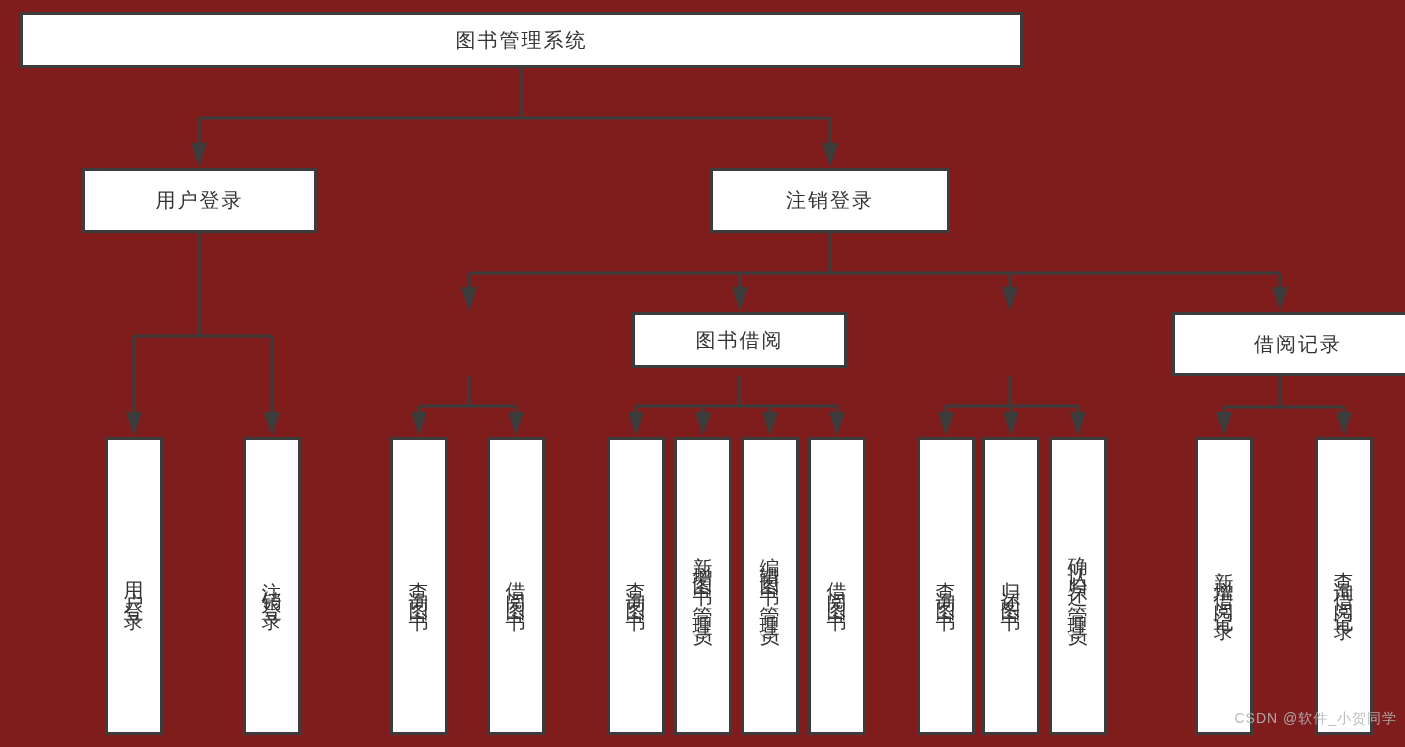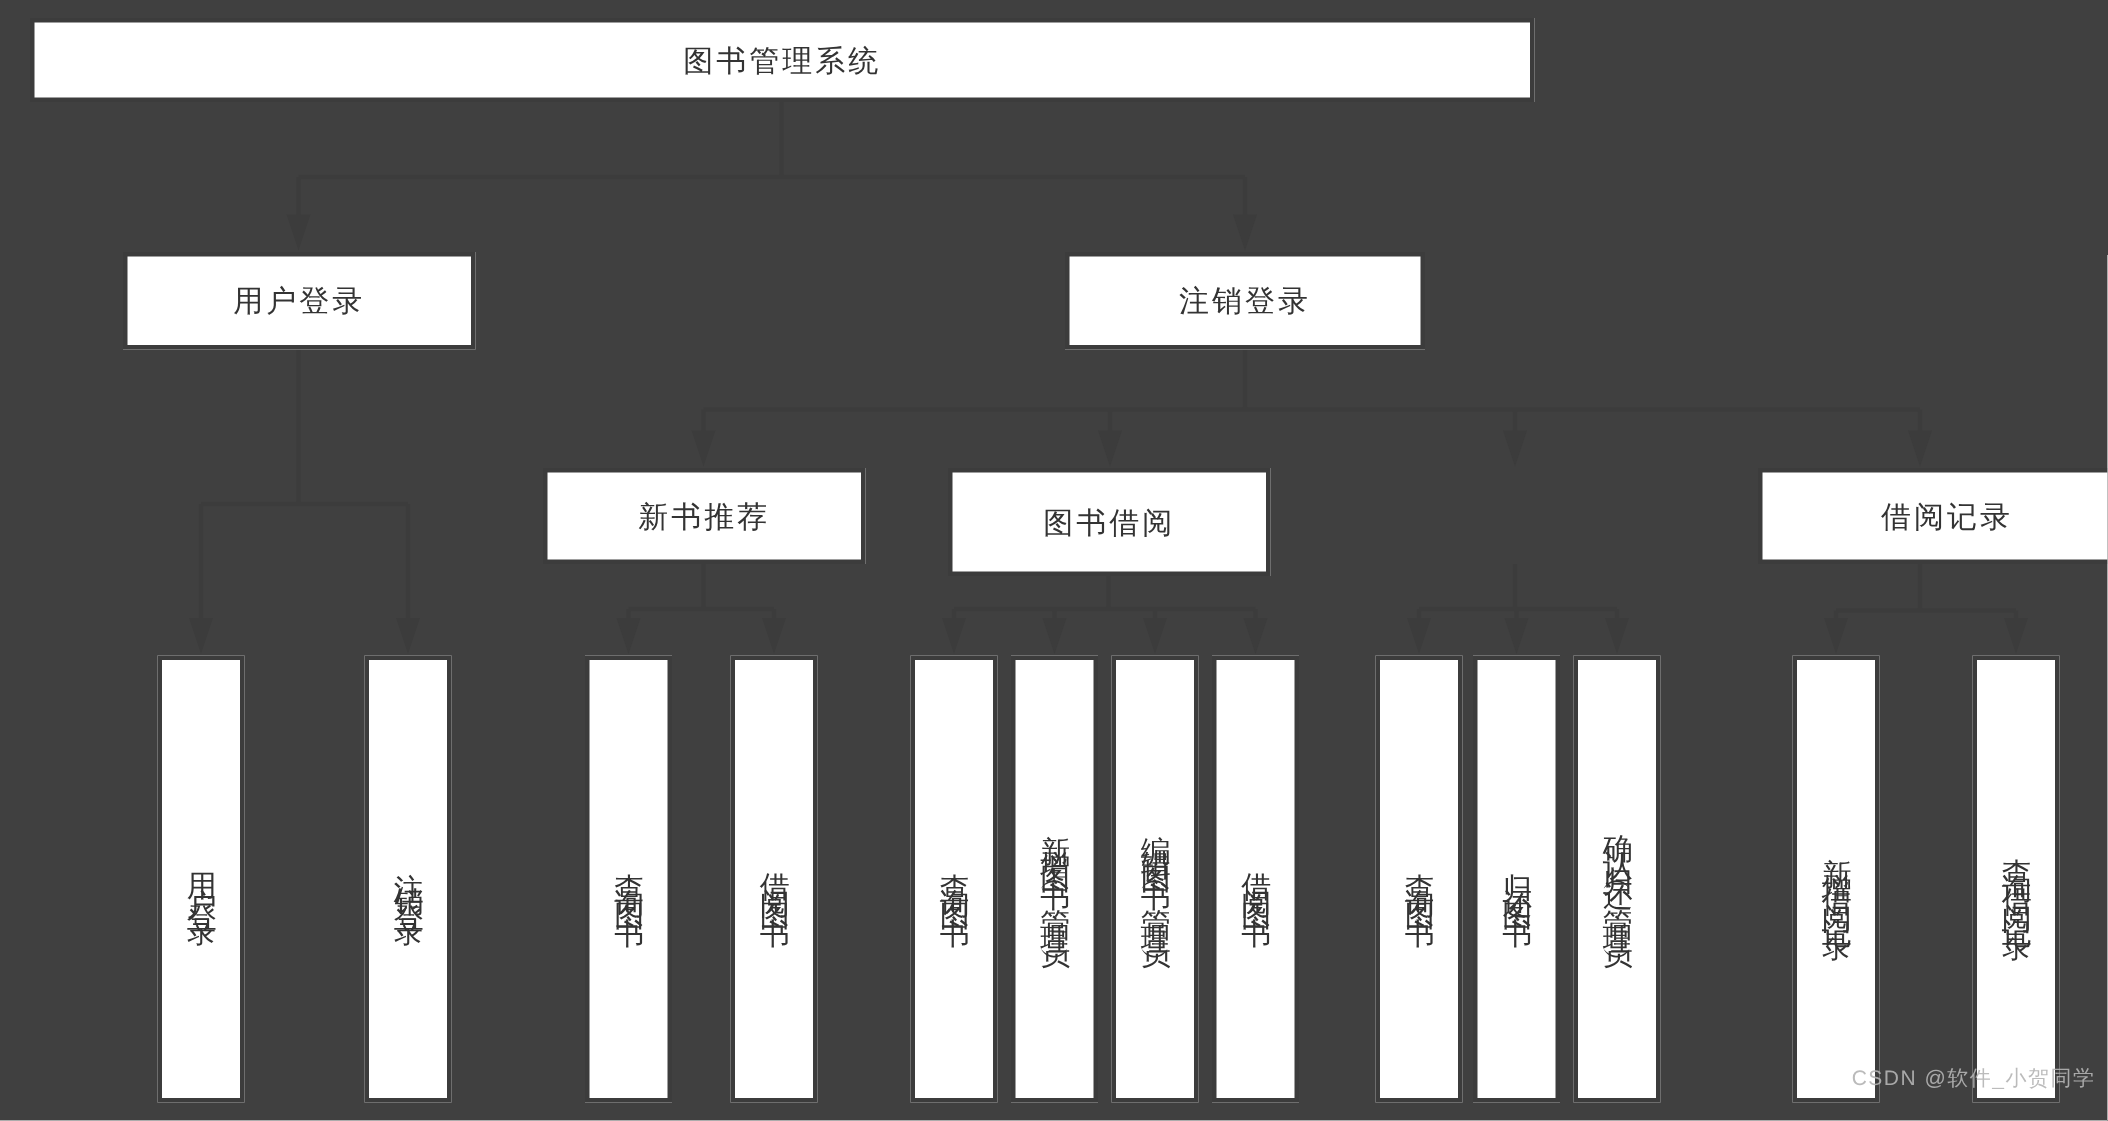--- a/index.html
+++ b/index.html
@@ -1,20 +1,20 @@
 <!DOCTYPE html>
 <html><head>
 <meta charset="utf-8">
 <style>
   html, body { margin: 0; padding: 0; background: #ffffff; }
   #canvas {
     position: relative;
     width: 1405px;
     height: 747px;
-    background: #404040;
+    background: #7f1d1d;
     font-family: "Liberation Sans", sans-serif;
     overflow: hidden;
   }
   #connector-layer {
     position: absolute;
     left: 0; top: 0;
     width: 1405px; height: 747px;
   }
   .box {
     position: absolute;
@@ -93,24 +93,21 @@
     <span class="hlabel">图书管理系统</span>
   </div>
 
   <div class="box" style="left:82px; top:168px; width:235px; height:65px;">
     <span class="hlabel">用户登录</span>
   </div>
   <div class="box" style="left:710px; top:168px; width:240px; height:65px;">
     <span class="hlabel">注销登录</span>
   </div>
 
-  <div class="box" style="left:362px; top:312px; width:215px; height:64px;">
-    <span class="hlabel">新书推荐</span>
-  </div>
-  <div class="box" style="left:632px; top:312px; width:215px; height:72px;">
+  <div class="box" style="left:632px; top:312px; width:215px; height:56px;">
     <span class="hlabel">图书借阅</span>
   </div>
   <div class="box" style="left:1172px; top:312px; width:252px; height:64px;">
     <span class="hlabel">借阅记录</span>
   </div>
 
   <div class="box" style="left:105px; top:437px; width:58px; height:298px;">
     <span class="vlabel">用户登录</span>
   </div>
   <div class="box" style="left:243px; top:437px; width:58px; height:298px;">

